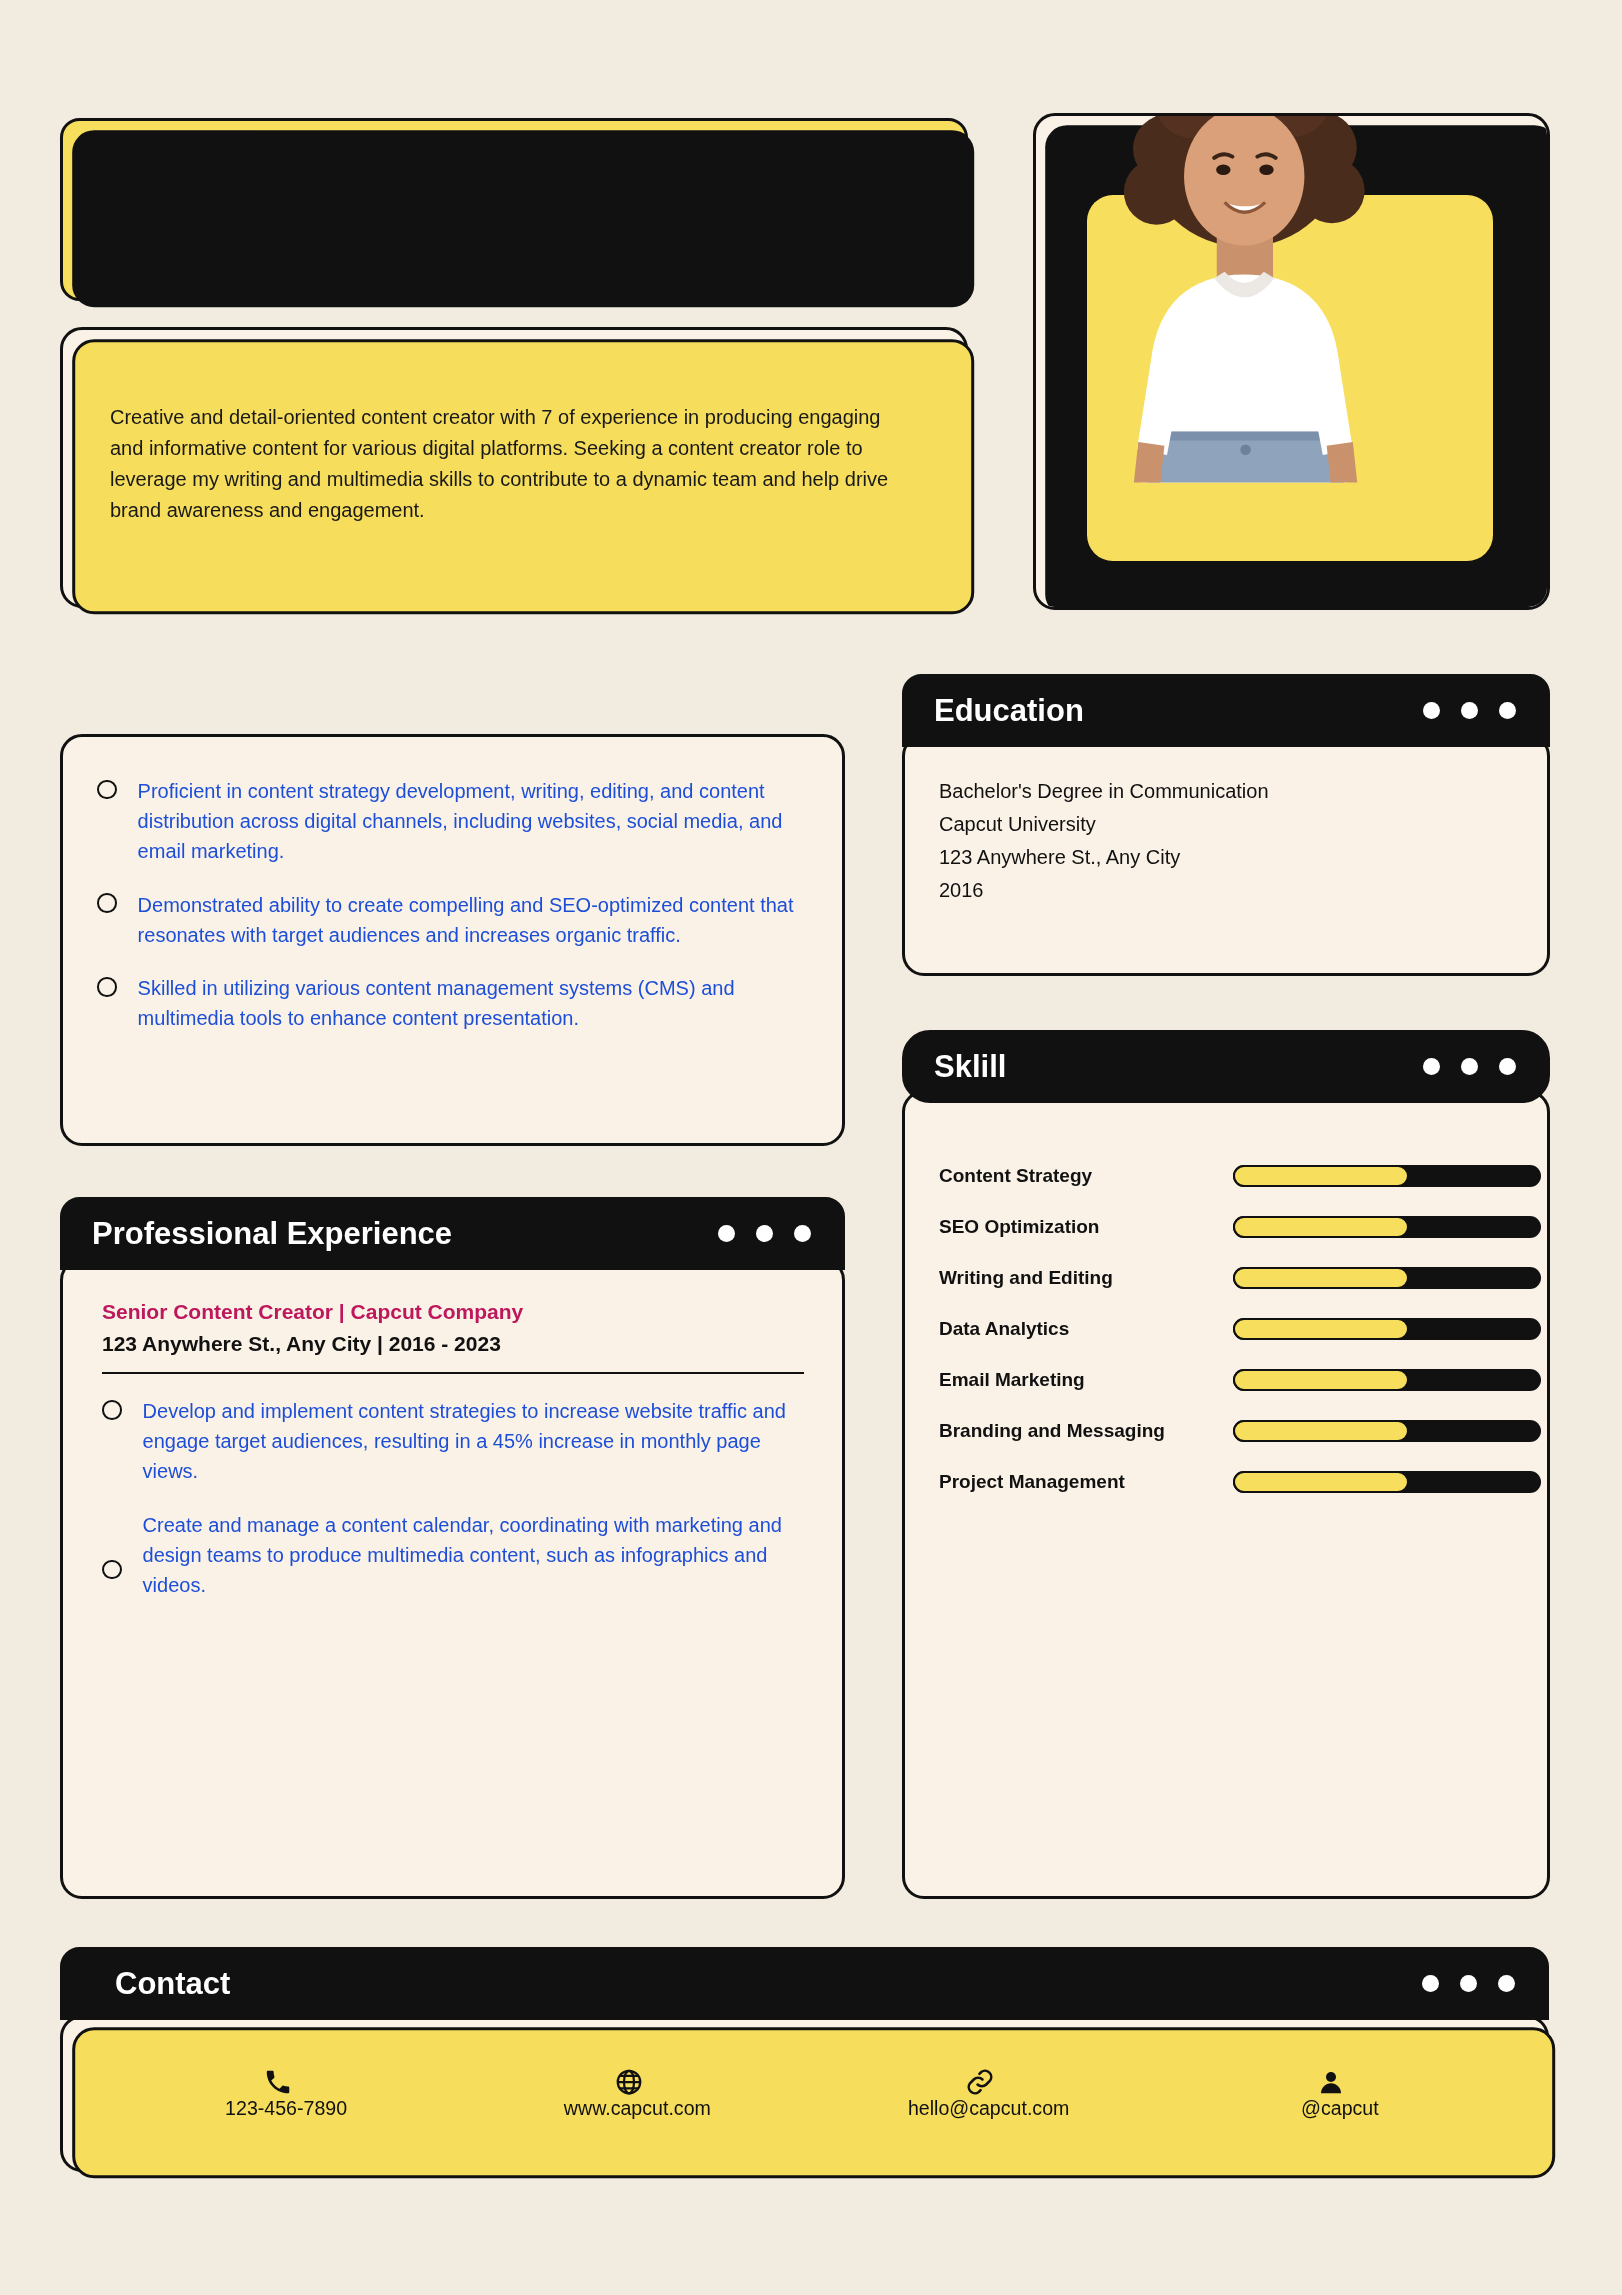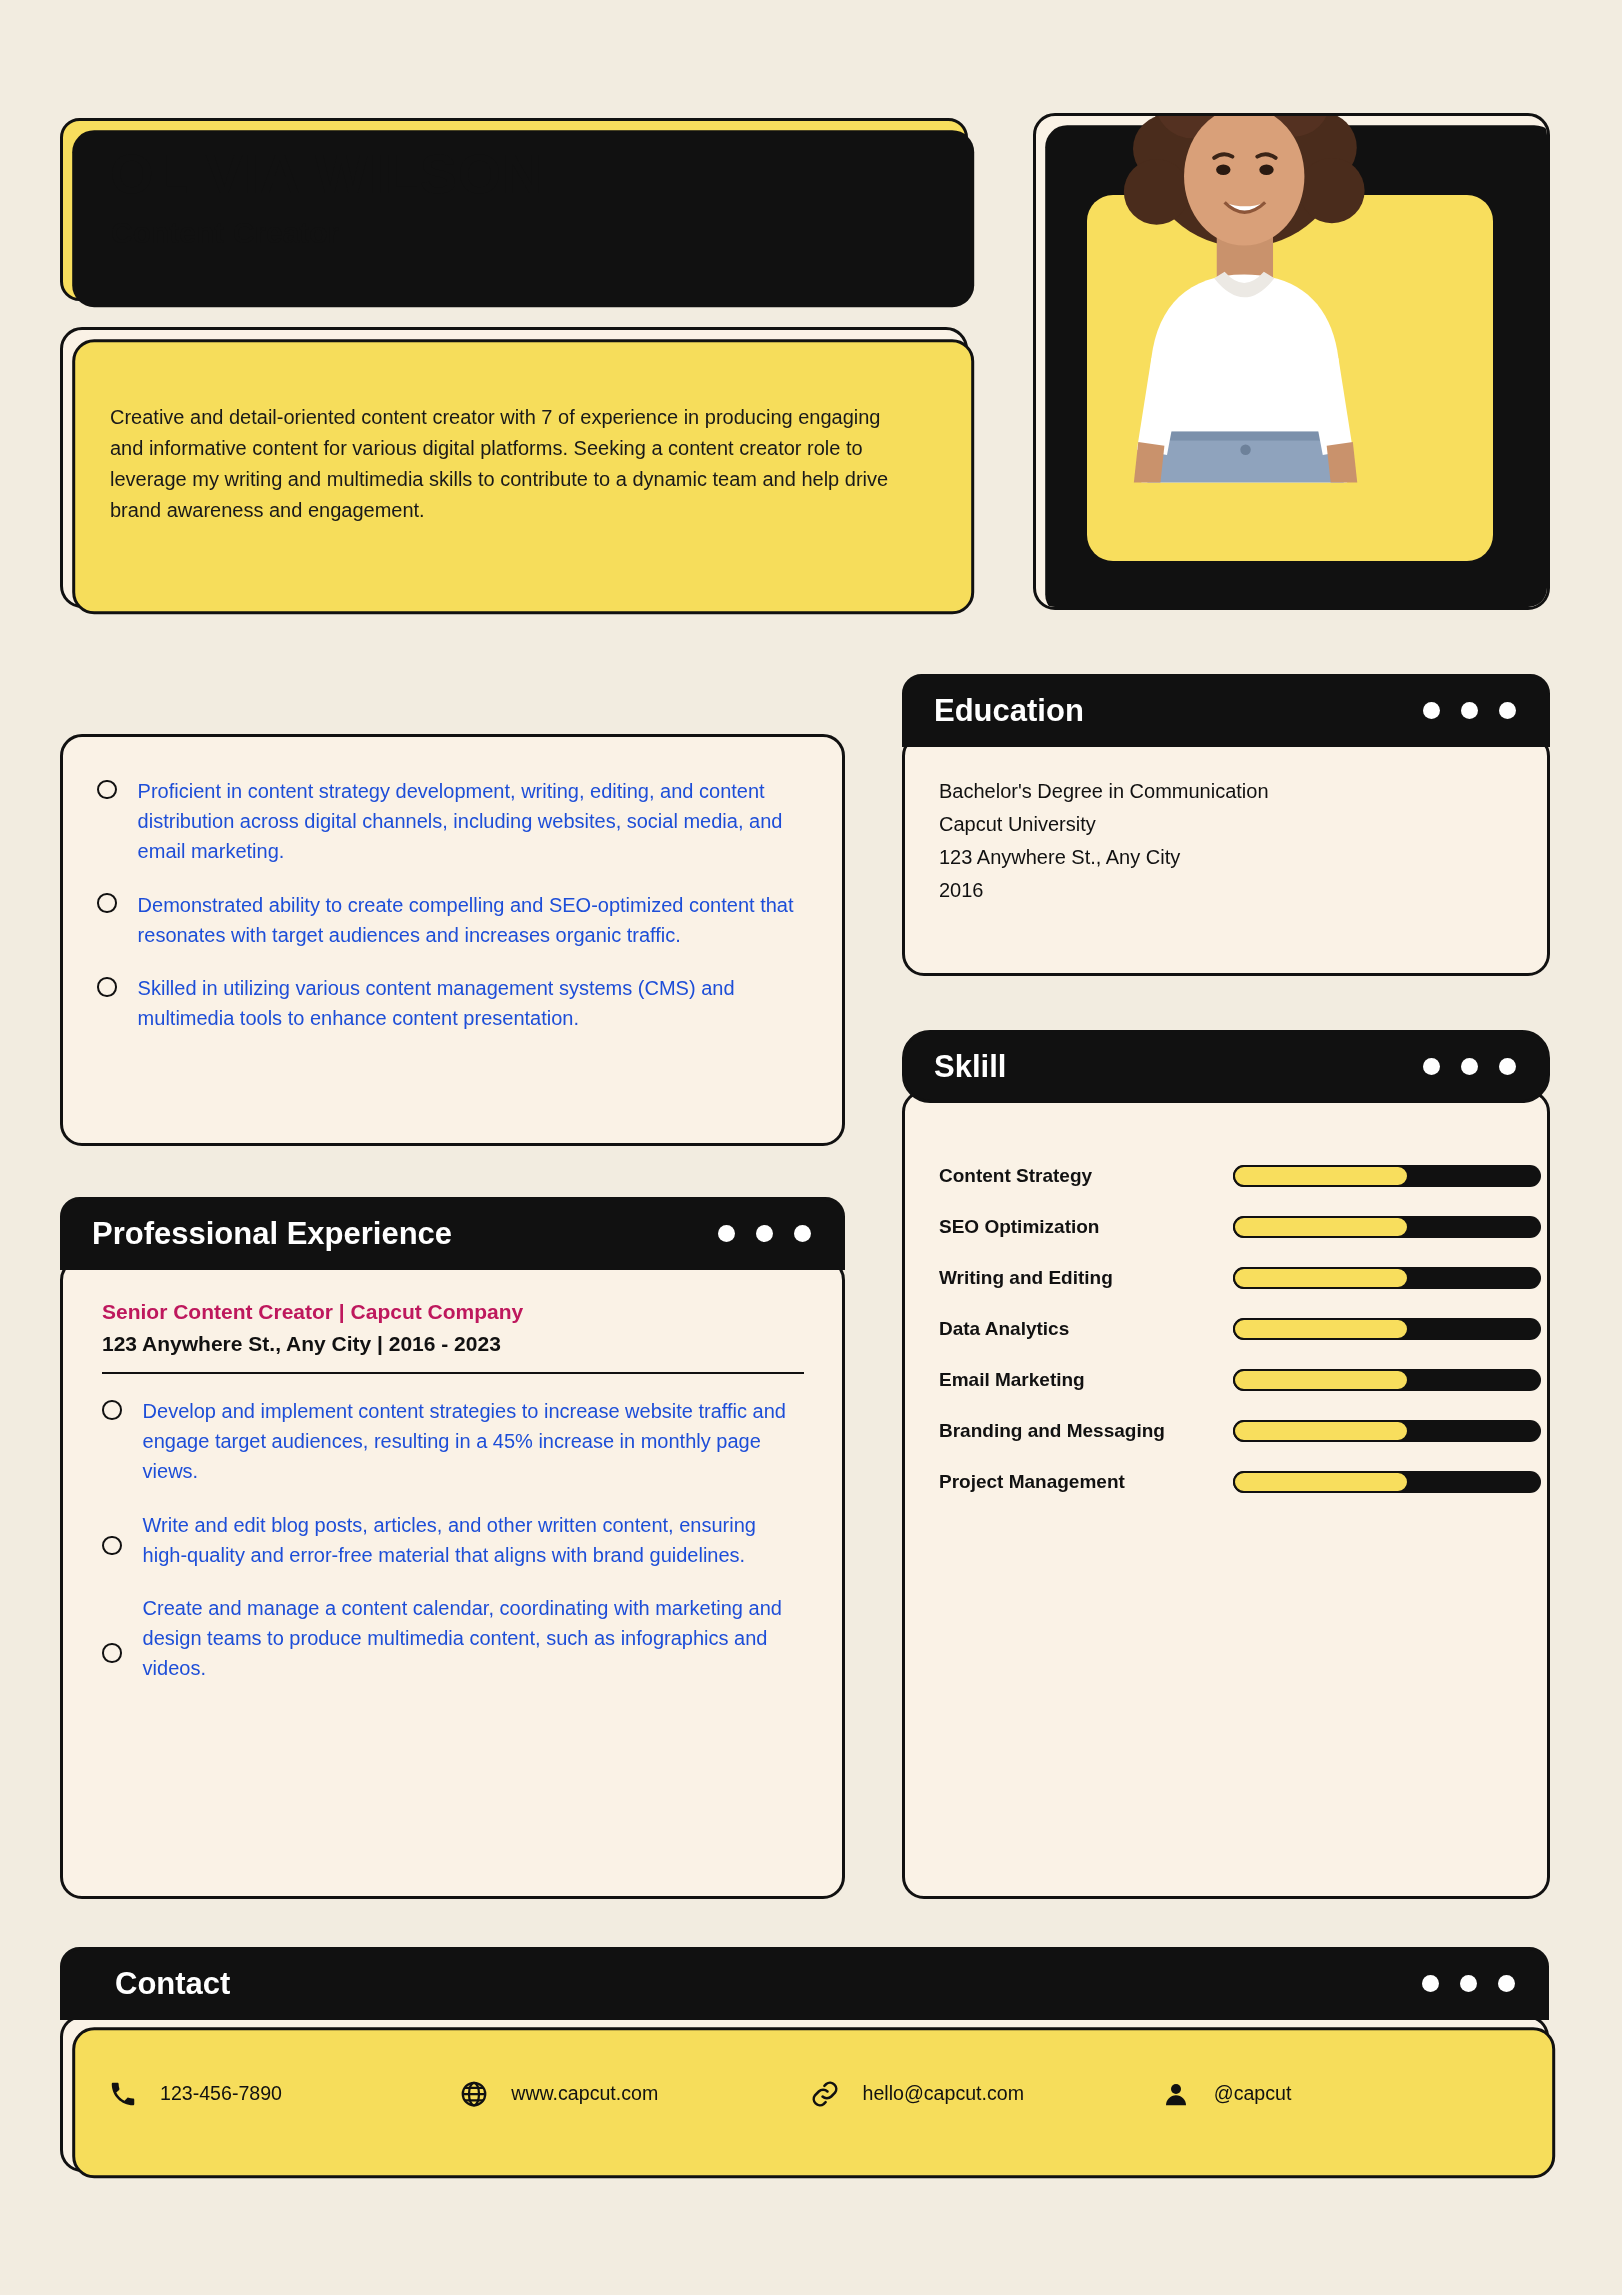--- a/index.html
+++ b/index.html
@@ -148,21 +148,21 @@
   #contact-card {
     left: 60px; top: 2015px; width: 1489px; height: 157px;
     z-index: 3;
   }
   .contact-items {
     display: flex;
     align-items: center;
     height: 100%;
     padding: 0 39px;
   }
-  .contact-item { display: flex; align-items: center; width: 25%; }
+  .contact-item { display: flex; align-items: center; width: 25%; flex-direction: column; }
   .contact-item .ci-icon { width: 41px; display: flex; justify-content: center; }
   .contact-item .ci-text { font-size: 19.6px; color: #111; margin-left: 17px; }
 
   .divider { height: 2.6px; background: #111; margin: 15.7px 0 22px 0; }
 </style>
 </head>
 <body>
 
 <div class="page">
 
@@ -251,24 +251,20 @@
   <div class="card offset-yellow" style="left:60px; top:1258px; width:785px; height:641px;">
     <div style="padding:39px 38px 0 39px;">
       <div style="font-size:21px; font-weight:bold; color:#be185d;">Senior Content Creator | Capcut Company</div>
       <div style="font-size:21px; font-weight:bold; color:#111; margin-top:7.9px;">123 Anywhere St., Any City | 2016 - 2023</div>
       <div class="divider"></div>
       <div class="bullet-row">
         <span class="bullet-ring"></span>
         <span class="bullet-text">Develop and implement content strategies to increase website traffic and engage target audiences, resulting in a 45% increase in monthly page views.</span>
       </div>
       <div class="bullet-row">
-        <span class="bullet-ring" style="margin-top:26px;"></span>
-        <span class="bullet-text">Write and edit blog posts, articles, and other written content, ensuring high-quality and error-free material that aligns with brand guidelines.</span>
-      </div>
-      <div class="bullet-row">
         <span class="bullet-ring" style="margin-top:50px;"></span>
         <span class="bullet-text">Create and manage a content calendar, coordinating with marketing and design teams to produce multimedia content, such as infographics and videos.</span>
       </div>
     </div>
   </div>
 
   <div class="sec-head" style="left:902px; top:674px; width:648px; height:73px;">
     <span class="title">Education</span>
     <span class="dots">
         <i></i>

